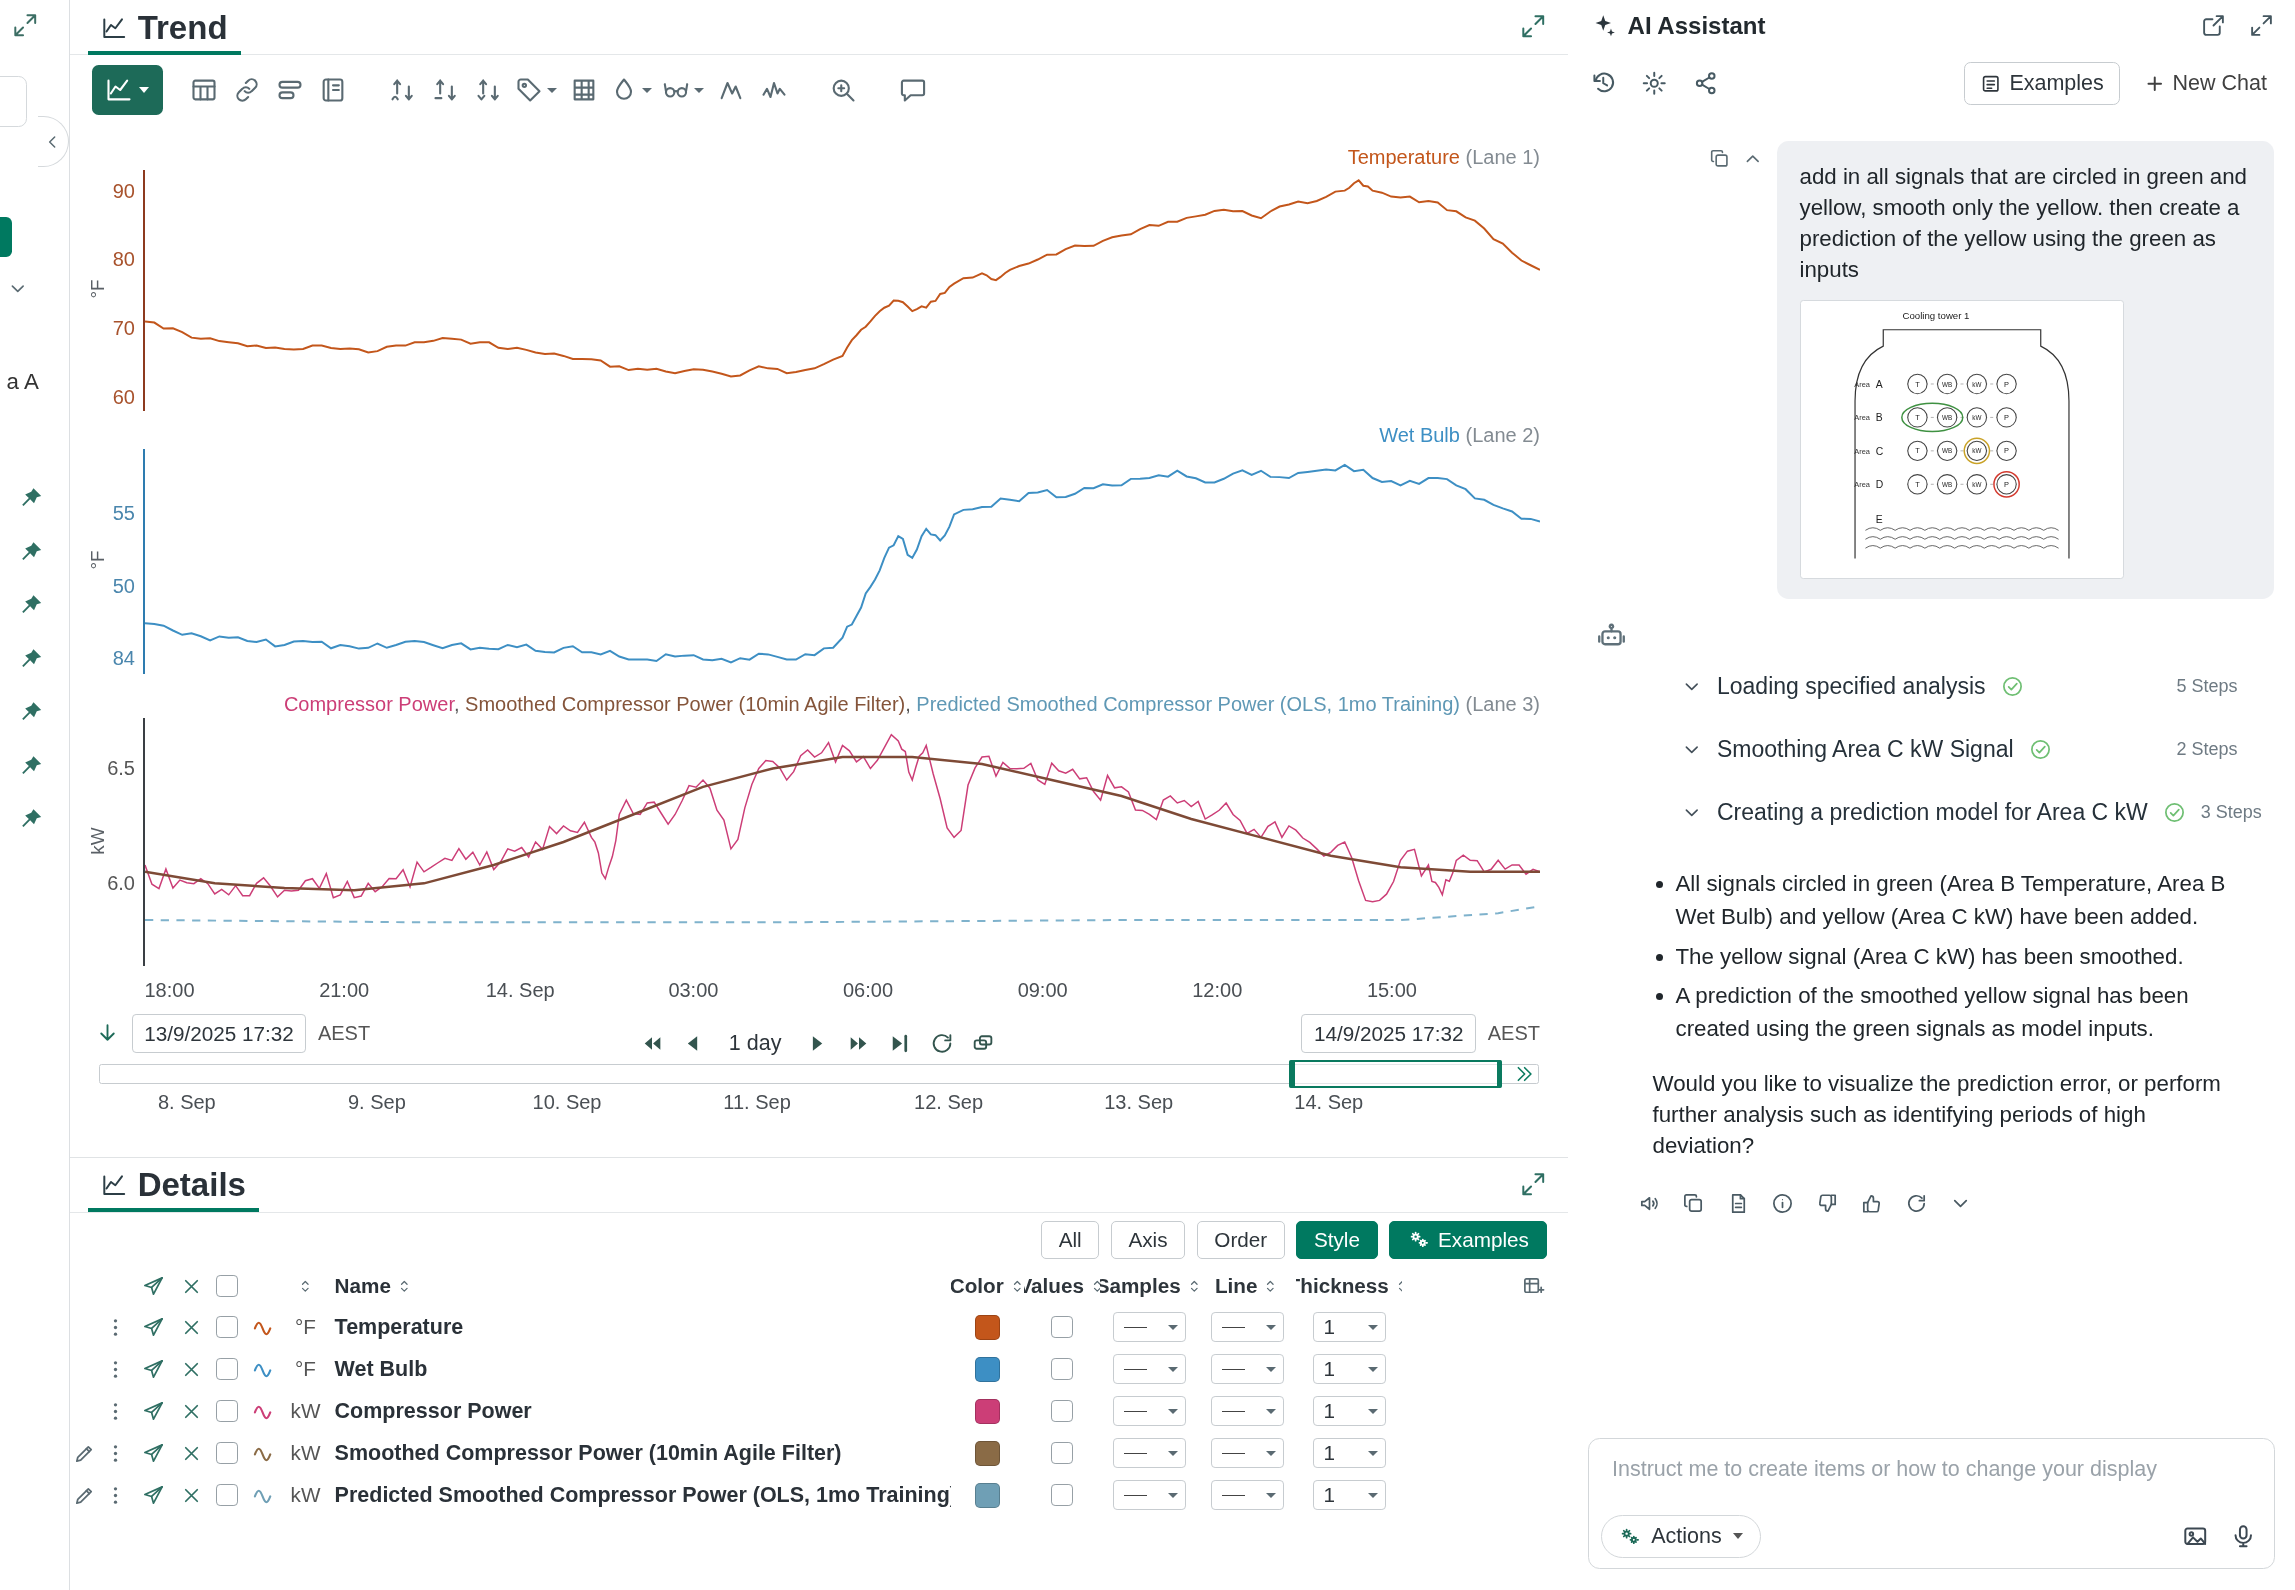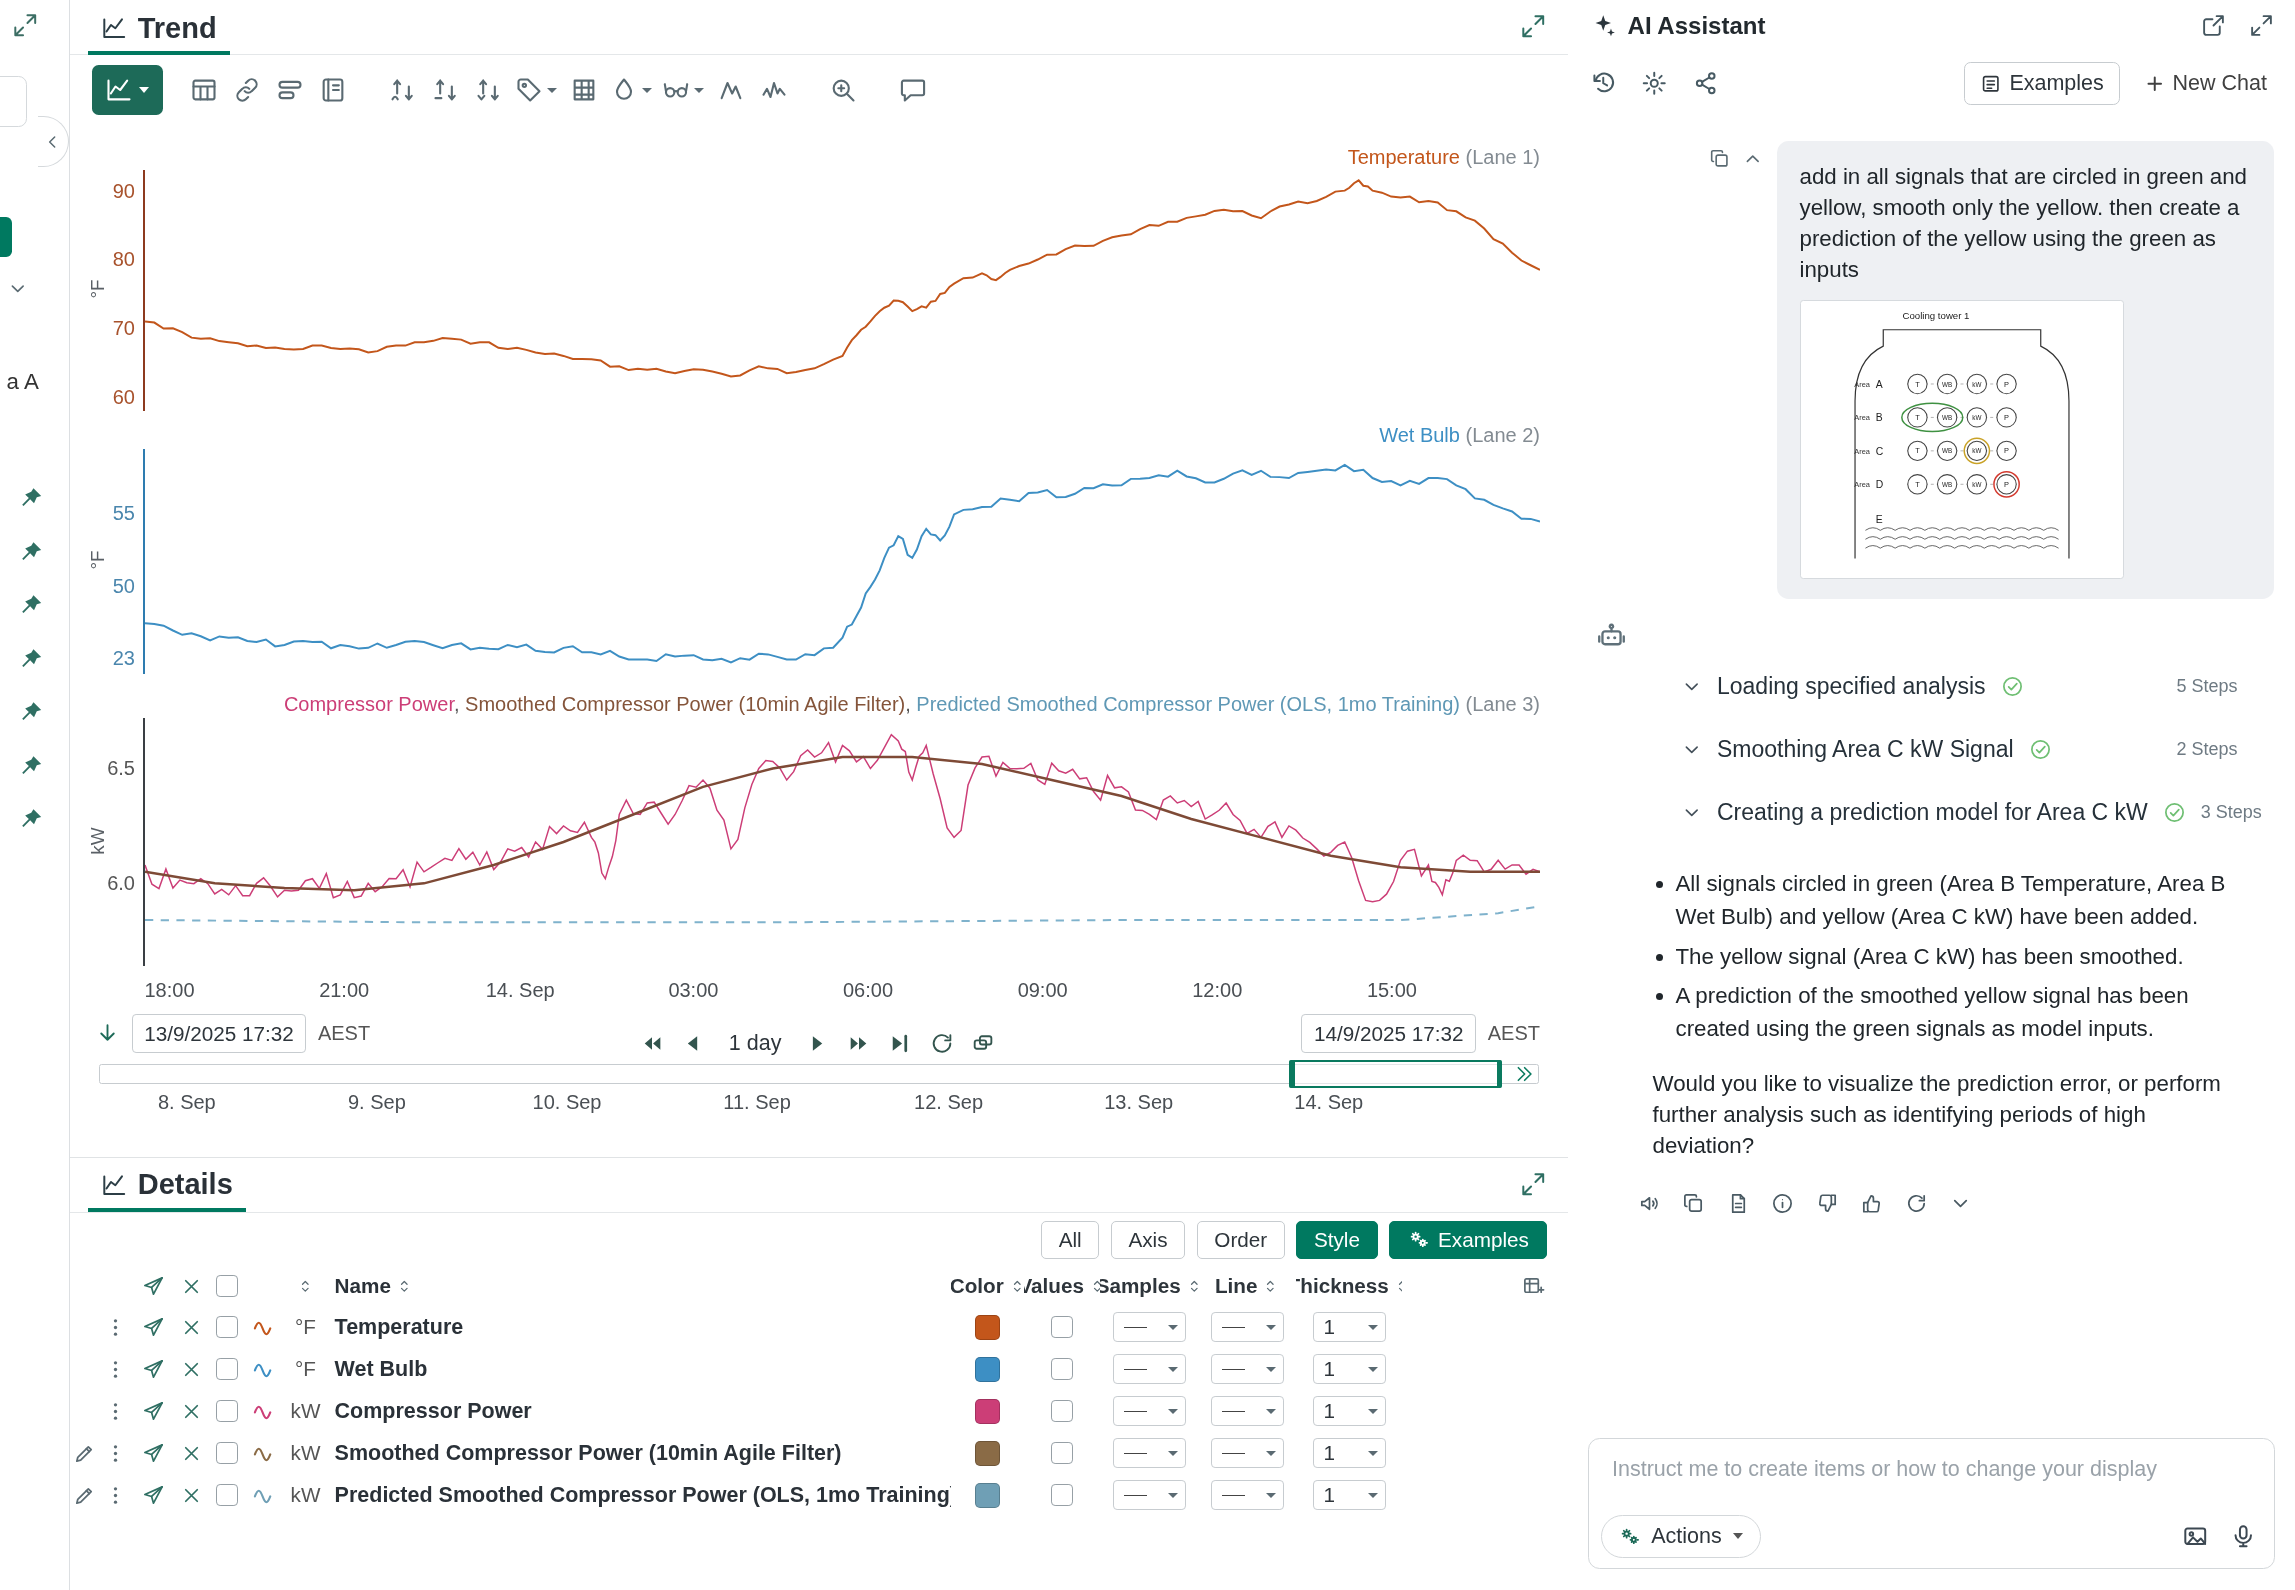--- a/index.html
+++ b/index.html
@@ -19,21 +19,21 @@
 .rail-chev{position:absolute;left:6.6px;top:278px;width:21.5px;height:21.5px;color:#5a6a72}
 .rail-label{position:absolute;left:6.6px;top:369px;font-size:22.3px;color:#333;white-space:nowrap}
 .rail-pins{position:absolute;left:18px;top:485px;display:flex;flex-direction:column;gap:27px}
 .rail-pins .ic{width:26.5px;height:26.5px;color:#2f6f63}
 
 
 .trend-panel{position:absolute;left:70px;top:0;bottom:0;width:1499px;background:#fff;border-right:0.8px solid #d0d4d7}
 .tp-header{position:absolute;top:0;left:0;right:0;height:55px;border-bottom:0.8px solid #e4e7e9}
 .tab{position:absolute;left:18px;top:5px;height:50px;display:flex;align-items:center;gap:10px;padding:0 13.2px;border-bottom:4.1px solid #007960}
 .tab .ic{width:26.5px;height:26.5px;color:#2c3e46}
-.tab-label{font-size:29px;font-weight:700;color:#2a3138;white-space:nowrap}
+.tab-label{font-size:33px;font-weight:700;color:#2a3138;white-space:nowrap}
 .panel-expand{position:absolute;right:21.5px;top:13.2px;width:26.5px;height:26.5px;color:#2f6f63}
 
 .tp-toolbar{position:absolute;top:55px;left:0;right:0;height:70px;display:flex;align-items:center;padding-left:21.5px}
 .tb-primary{width:71px;height:50px;background:#1d6a58;border-radius:6.6px;display:flex;align-items:center;justify-content:center;gap:5px;color:#fff;margin-right:20px}
 .tb-primary .ic{width:28px;height:28px}
 .tb-caret{width:0;height:0;border-left:5.8px solid transparent;border-right:5.8px solid transparent;border-top:6.6px solid currentColor;margin-left:1.7px}
 .tb-btn{height:46px;min-width:43px;padding:0 5px;display:flex;align-items:center;justify-content:center;color:#5a6a72;border-radius:5px}
 .tb-btn .ic{width:28px;height:28px}
 .tb-btn.gap{margin-left:26.5px}
 .tb-btn .tb-caret{border-left-width:5px;border-right-width:5px;border-top-width:5.8px;margin-left:4.1px}
@@ -930,21 +930,21 @@
       <div class="lane-tick" style="top: 386px; color: rgb(168, 82, 44);">60</div>
       <div class="lane-plot" style="top: 170px; height: 241px; border-left: 2.5px solid rgb(141, 58, 31);">
         <svg viewBox="0 0 1688 291" preserveAspectRatio="none">
           <path d="M0.0 182.9 L11.3 184.2 L22.5 191.5 L33.8 191.2 L45.0 195.7 L56.3 202.4 L67.5 203.7 L78.8 203.3 L90.0 206.6 L101.3 207.9 L112.5 209.3 L123.8 212.9 L135.0 212.0 L146.3 215.0 L157.5 214.4 L168.8 216.2 L180.1 216.8 L191.3 216.2 L202.6 212.0 L213.8 212.0 L225.1 214.9 L236.3 216.2 L247.6 215.6 L258.8 216.4 L270.1 220.3 L281.3 218.7 L292.6 213.5 L303.8 212.0 L315.1 212.0 L326.3 208.1 L337.6 207.9 L348.9 206.3 L360.1 202.9 L371.4 203.7 L382.6 204.8 L393.9 209.7 L405.1 207.9 L416.4 208.1 L427.6 214.7 L438.9 216.2 L450.1 214.7 L461.4 217.2 L472.6 220.3 L483.9 222.2 L495.1 221.7 L506.4 224.5 L517.7 228.2 L528.9 228.1 L540.2 228.6 L551.4 229.9 L562.7 237.5 L573.9 237.0 L585.2 241.6 L596.4 239.9 L607.7 241.1 L618.9 240.1 L630.2 243.2 L641.4 245.3 L652.7 242.7 L663.9 240.6 L675.2 241.1 L686.5 243.3 L697.7 246.1 L709.0 249.4 L720.2 248.1 L731.5 242.0 L742.7 237.0 L754.0 239.5 L765.2 240.2 L776.5 245.3 L787.7 243.9 L799.0 241.6 L810.2 239.5 L821.5 234.5 L832.7 229.0 L844.0 224.5 L849.6 214.3 L855.3 205.5 L860.9 199.5 L866.5 192.9 L872.1 189.3 L877.8 182.9 L883.4 176.1 L889.0 170.5 L894.6 166.3 L900.3 163.7 L905.9 157.6 L911.5 158.0 L917.1 159.6 L922.8 164.9 L928.4 170.4 L934.0 167.9 L939.7 164.7 L945.3 166.3 L950.9 159.0 L956.5 158.1 L962.2 149.7 L967.8 148.4 L973.4 141.1 L979.0 137.2 L990.3 130.6 L1001.5 129.9 L1012.8 124.7 L1018.4 127.2 L1024.1 131.7 L1029.7 133.0 L1035.3 129.1 L1040.9 124.4 L1046.6 120.6 L1057.8 115.9 L1069.1 113.0 L1080.3 108.1 L1091.6 102.2 L1102.8 101.9 L1114.1 95.6 L1125.3 91.2 L1136.6 91.9 L1147.8 91.5 L1159.1 85.6 L1170.3 81.3 L1181.6 79.0 L1192.9 77.7 L1204.1 71.3 L1215.4 66.5 L1226.6 67.4 L1237.9 62.5 L1249.1 62.4 L1260.4 57.8 L1271.6 56.0 L1282.9 54.0 L1294.1 49.4 L1305.4 48.0 L1316.6 49.9 L1327.9 49.5 L1339.1 54.9 L1350.4 58.2 L1361.7 50.1 L1372.9 44.1 L1384.2 41.6 L1395.4 38.1 L1406.7 40.0 L1417.9 37.4 L1429.2 32.4 L1440.4 26.1 L1451.7 24.9 L1457.3 21.5 L1462.9 16.0 L1468.6 12.5 L1474.2 19.0 L1479.8 19.9 L1485.4 24.9 L1496.7 27.4 L1507.9 32.1 L1519.2 33.3 L1530.5 32.1 L1541.7 39.0 L1553.0 37.4 L1564.2 39.3 L1575.5 48.5 L1586.7 49.9 L1598.0 57.3 L1609.2 61.2 L1620.5 70.7 L1631.7 83.5 L1643.0 88.9 L1654.2 99.8 L1665.5 109.3 L1676.7 115.0 L1688.0 120.6" fill="none" stroke="#c3561b" stroke-width="2.4"></path>
         </svg>
       </div>
       <div class="lane-legend" style="top: 424px;"><span class="lg-item" style="color:#3d8fc4">Wet Bulb</span> <span class="lg-lane">(Lane 2)</span></div>
       <div class="lane-unit" style="top: 549px;">°F</div>
       <div class="lane-tick" style="top: 502px; color: rgb(74, 134, 173);">55</div>
       <div class="lane-tick" style="top: 575px; color: rgb(74, 134, 173);">50</div>
-      <div class="lane-tick" style="top: 647px; color: rgb(74, 134, 173);">23</div>
+      <div class="lane-tick" style="top: 647px; color: rgb(74, 134, 173);">84</div>
       <div class="lane-plot" style="top: 449px; height: 225px; border-left: 2.5px solid rgb(46, 124, 176);">
         <svg viewBox="0 0 1688 272" preserveAspectRatio="none">
           <path d="M0.0 210.6 L11.3 211.5 L22.5 213.6 L33.8 219.4 L45.0 224.6 L56.3 222.7 L67.5 226.4 L78.8 231.3 L90.0 226.6 L101.3 228.1 L112.5 227.6 L123.8 232.1 L135.0 233.4 L146.3 230.3 L157.5 238.6 L168.8 236.9 L180.1 232.8 L191.3 232.0 L202.6 233.4 L213.8 232.9 L225.1 240.9 L236.3 236.9 L247.6 238.4 L258.8 241.3 L270.1 240.4 L281.3 235.1 L292.6 240.3 L303.8 236.9 L315.1 233.0 L326.3 232.2 L337.6 233.4 L348.9 237.2 L360.1 240.8 L371.4 236.9 L382.6 235.0 L393.9 242.3 L405.1 240.4 L416.4 241.6 L427.6 242.0 L438.9 236.9 L450.1 239.6 L461.4 236.4 L472.6 243.9 L483.9 245.4 L495.1 246.0 L506.4 240.4 L517.7 238.5 L528.9 245.8 L540.2 245.7 L551.4 248.4 L562.7 244.1 L573.9 250.9 L585.2 254.5 L596.4 254.5 L607.7 254.5 L618.9 256.3 L630.2 248.2 L641.4 250.9 L652.7 249.8 L663.9 249.3 L675.2 254.5 L686.5 255.5 L697.7 253.6 L709.0 258.0 L720.2 252.9 L731.5 254.7 L742.7 247.4 L754.0 248.3 L765.2 251.3 L776.5 254.5 L787.7 254.6 L799.0 248.0 L810.2 249.2 L821.5 241.0 L832.7 240.3 L844.0 228.1 L849.6 214.8 L855.3 212.2 L860.9 201.8 L866.5 191.7 L872.1 174.5 L877.8 166.7 L883.4 157.7 L889.0 146.7 L894.6 131.6 L900.3 119.3 L905.9 116.4 L911.5 105.3 L917.1 108.8 L922.8 128.0 L928.4 131.6 L934.0 121.5 L939.7 105.5 L945.3 96.5 L950.9 103.2 L956.5 104.2 L962.2 110.6 L967.8 104.5 L973.4 93.9 L979.0 79.0 L990.3 73.6 L1001.5 72.9 L1012.8 70.2 L1024.1 69.9 L1035.3 59.8 L1046.6 61.4 L1057.8 63.2 L1069.1 53.1 L1080.3 52.6 L1091.6 49.6 L1102.8 58.4 L1114.1 57.9 L1125.3 54.1 L1136.6 47.1 L1147.8 47.4 L1159.1 42.6 L1170.3 44.2 L1181.6 43.9 L1192.9 36.1 L1204.1 35.9 L1215.4 35.1 L1226.6 31.7 L1237.9 33.4 L1249.1 26.3 L1260.4 33.2 L1271.6 35.4 L1282.9 40.4 L1294.1 40.5 L1305.4 36.0 L1316.6 29.8 L1327.9 25.9 L1339.1 31.3 L1350.4 26.3 L1361.7 33.7 L1372.9 34.0 L1384.2 35.1 L1395.4 29.0 L1406.7 27.7 L1417.9 26.3 L1429.2 24.9 L1440.4 25.9 L1451.7 19.3 L1462.9 26.8 L1474.2 25.0 L1485.4 35.1 L1496.7 39.8 L1507.9 38.8 L1519.2 43.9 L1530.5 38.4 L1541.7 42.2 L1553.0 35.1 L1564.2 35.0 L1575.5 36.4 L1586.7 43.9 L1598.0 48.6 L1609.2 59.7 L1620.5 61.4 L1631.7 67.6 L1643.0 71.8 L1654.2 75.5 L1665.5 84.3 L1676.7 84.5 L1688.0 87.7" fill="none" stroke="#3d8fc4" stroke-width="2.4"></path>
         </svg>
       </div>
       <div class="lane-legend" style="top: 693px;"><span class="lg-item" style="color:#cc3e77">Compressor Power</span><span class="lg-sep">, </span><span class="lg-item" style="color:#84543a">Smoothed Compressor Power (10min Agile Filter)</span><span class="lg-sep">, </span><span class="lg-item" style="color:#5f98b5">Predicted Smoothed Compressor Power (OLS, 1mo Training)</span> <span class="lg-lane">(Lane 3)</span></div>
       <div class="lane-unit" style="top: 830px;">kW</div>
       <div class="lane-tick" style="top: 757px; color: rgb(85, 85, 85);">6.5</div>
       <div class="lane-tick" style="top: 872px; color: rgb(85, 85, 85);">6.0</div>
       <div class="lane-plot" style="top: 718px; height: 248px; border-left: 2.5px solid rgb(58, 63, 68);">

